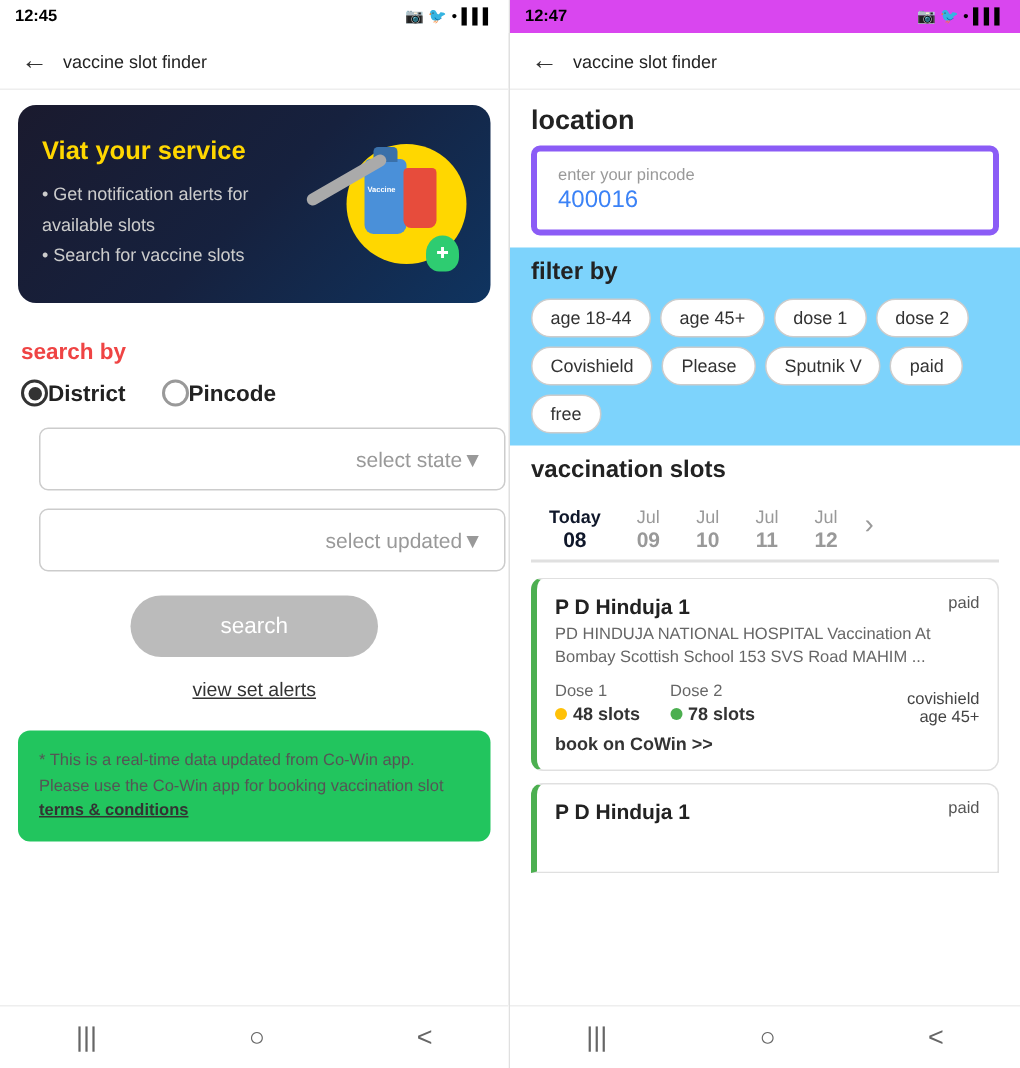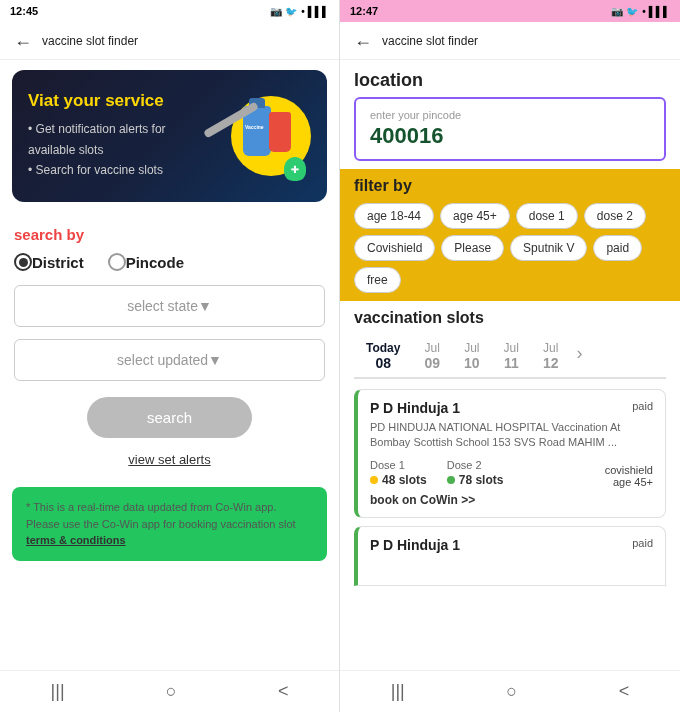--- a/index.html
+++ b/index.html
@@ -222,24 +222,25 @@
     
     .dropdown {
       width: 100%;
       border: 1px solid #ccc;
       border-radius: 6px;
       padding: 12px 14px;
       font-size: 14px;
       color: #999;
       margin-bottom: 12px;
       display: flex;
-      justify-content: center;
+      justify-content: flex-end;
       align-items: center;
       cursor: pointer;
       background: #fff;
+      margin-left: 12px;
     }
     
     
     .search-btn {
       display: block;
       margin: 4px auto;
       background: #bbb;
       color: #fff;
       border: none;
       border-radius: 24px;
@@ -284,50 +285,50 @@
       background: #fff;
       margin-top: auto;
     }
     .nav-icon {
       font-size: 18px;
       color: #666;
       cursor: pointer;
     }
     
     
-    .right-status { background: #f9a8d4; }
+    .right-status { background: #d946ef; }
     
     .location-section { padding: 10px 14px 8px; }
     .location-label {
       font-size: 18px;
       font-weight: 600;
       color: #222;
       margin-bottom: 6px;
     }
     .pincode-input {
       width: 100%;
-      border: 2px solid #8b5cf6;
+      border: 4px solid #8b5cf6;
       border-radius: 6px;
       padding: 10px 14px;
       font-size: 16px;
       color: #333;
       position: relative;
     }
     .pincode-input .placeholder {
       font-size: 11px;
       color: #999;
       margin-bottom: 2px;
     }
     .pincode-value {
-      font-size: 22px;
-      color: #14532d;
-      font-weight: 700;
-    }
-    
-    .filter-section { padding: 8px 14px; background: #eab308; }
+      font-size: 16px;
+      color: #3b82f6;
+      font-weight: 400;
+    }
+    
+    .filter-section { padding: 8px 14px; background: #7dd3fc; }
     .filter-label {
       font-size: 16px;
       font-weight: 600;
       color: #222;
       margin-bottom: 8px;
     }
     .filter-chips {
       display: flex;
       flex-wrap: wrap;
       gap: 6px;

